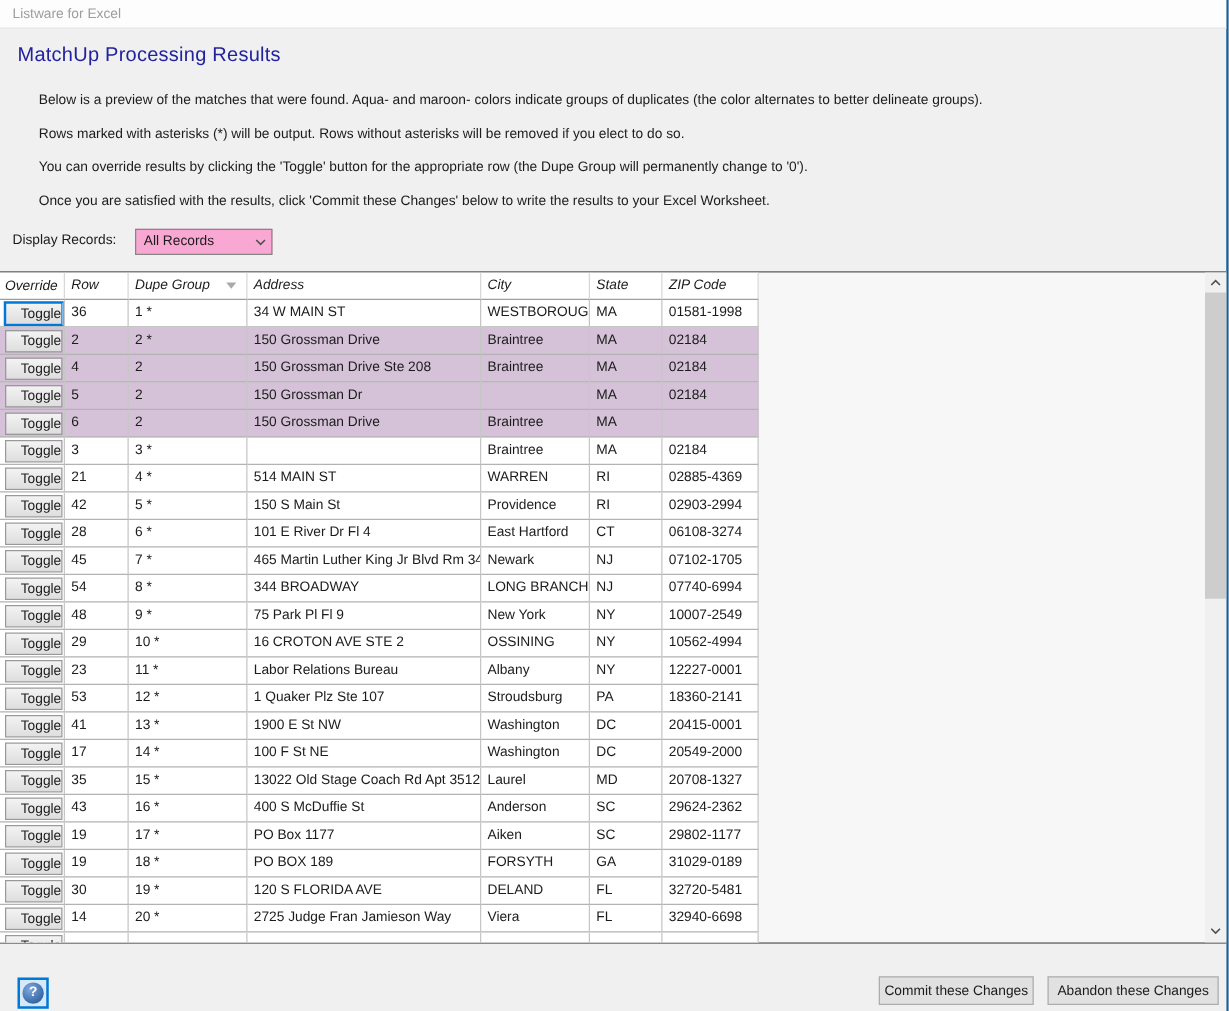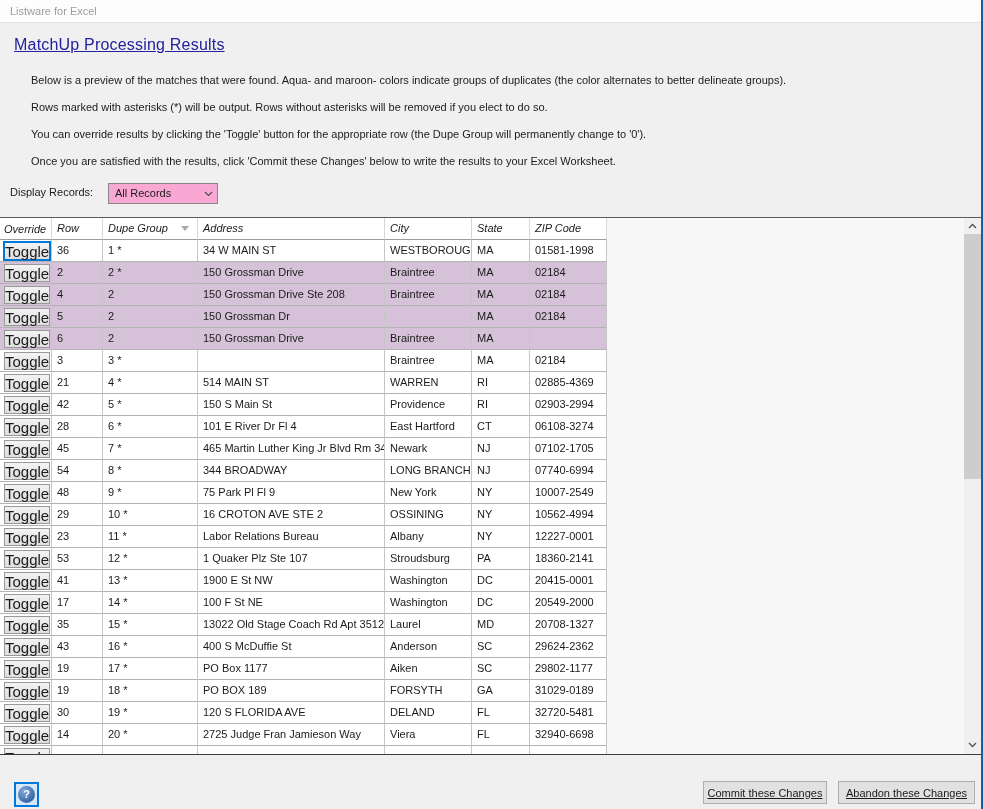--- a/index.html
+++ b/index.html
@@ -14,21 +14,21 @@
 
   
   .titlebar {
     position:absolute; top:0; left:0; right:0; height:23px;
     background:#fdfdfd; border-bottom:1px solid #e4e4e4;
     font-size:11px; line-height:22px; padding-left:10px; color:#9d9d9d;
   }
 
   .heading {
     position:absolute; left:14px; top:36px;
-    font-size:16px; color:#22219e; letter-spacing:0.2px;text-decoration:underline;
+    font-size:16px; color:#22219e; letter-spacing:0.2px;
   }
 
   .instr { position:absolute; left:10px; font-size:11px; color:#1b1b1b; white-space:nowrap;padding-left:21px; }
   .instr.i0 { top:74px; }
   .instr.i1 { top:101px; }
   .instr.i2 { top:128px; }
   .instr.i3 { top:155px; }
 
   .display-row { position:absolute; left:10px; top:183px; height:20px; }
   .display-label { position:absolute; left:0; top:3px; font-size:11px; white-space:nowrap; }
@@ -66,40 +66,40 @@
   .col-zip      { width:77px; }
   .sort-icon { position:absolute; right:8px; top:8px; width:0; height:0;
     border-left:4px solid transparent; border-right:4px solid transparent;
     border-top:5px solid #a9a9a9; }
 
   .toggle-btn {
     display:block; width:46px; height:18px; margin-top:1px;
     background:linear-gradient(#f3f3f3,#dedede);
     border:1px solid #999999;
     font-family:"Liberation Sans", sans-serif;
-    font-size:15px; line-height:15px; text-align:right; color:#1b1b1b; cursor:default;
+    font-size:11px; line-height:15px; text-align:right; color:#1b1b1b; cursor:default;
   }
   .toggle-btn.focused { border:1px solid #0078d7; box-shadow:0 0 0 1px #0078d7; }
   .cell.col-override { padding-top:1px; }
 
   
   .vscroll { position:absolute; right:0; top:0; width:17px; height:536px; background:#f0f0f0; }
   .vs-btn { position:absolute; left:0; width:17px; height:17px; background:#f0f0f0; }
   .vs-btn.up { top:0; }
   .vs-btn.down { bottom:0; }
   .vs-btn svg { position:absolute; left:4px; top:5px; }
   .vs-thumb { position:absolute; left:0; top:16px; width:17px; height:245px; background:#cdcdcd; }
 
   
   .footer { position:absolute; left:0; right:0; top:755px; height:54px; background:#f0f0f0; }
   .footer-question { position:absolute; right:8px; top:5px; font-size:11px; color:#1b1b1b; white-space:nowrap; }
   .btn {
     position:absolute; top:26px; height:23px;
     background:#e1e1e1; border:1px solid #adadad;
-    font-family:"Liberation Sans", sans-serif; font-size:11px; color:#1b1b1b; cursor:default;text-decoration:underline;
+    font-family:"Liberation Sans", sans-serif; font-size:11px; color:#1b1b1b; cursor:default;
   }
   .btn.commit { left:703px; width:124px; }
   .btn.abandon { left:838px; width:137px; }
 
   .help-btn {
     position:absolute; left:14px; top:27px; width:25px; height:25px;
     border:2px solid #0078d7; background:#d7e8f8; cursor:default;
   }
   .help-circle {
     position:absolute; left:2px; top:2px; width:17px; height:17px; border-radius:50%;

